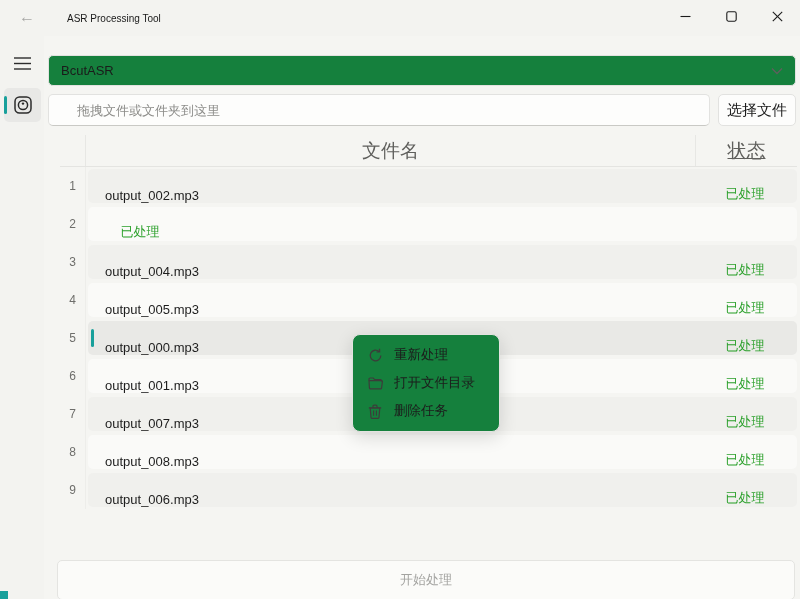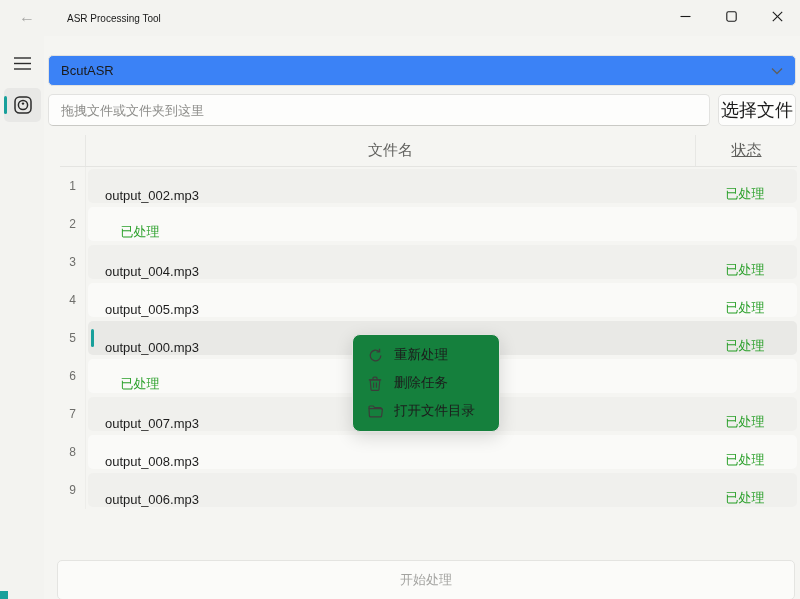--- a/index.html
+++ b/index.html
@@ -43,44 +43,44 @@
   .side-item .accent {
     position: absolute; left: 0; top: 8px; width: 3px; height: 18px;
     border-radius: 2px;
   }
 
   
   .content { position: absolute; left: 44px; top: 36px; right: 0; bottom: 0; background: #f5f5f2; }
 
   .engine-select {
     position: absolute; left: 4px; top: 19px; right: 4px; height: 31px;
-    background: #3b82f6; border: 1px solid #e2e2e0; border-radius: 5px;
+    background: #15803d; border: 1px solid #e2e2e0; border-radius: 5px;
     display: flex; align-items: center; padding: 0 12px; font-size: 13px; color: #1b1b1b;
   }
   .engine-select .chev { margin-left: auto; color: #5f5f5d; display: flex; }
 
   .file-row { position: absolute; left: 4px; top: 58px; right: 4px; height: 32px; }
   .drop-input {
     position: absolute; left: 0; top: 0; width: 662px; height: 32px;
     background: #fdfdfc; border: 1px solid #e2e2e0; border-bottom-color: #c9c9c5;
-    border-radius: 5px; padding: 0 12px; font-size: 13px; color: #1b1b1b;
+    border-radius: 5px; padding: 0 28px; font-size: 13px; color: #1b1b1b;
     font-family: "Liberation Sans", "DejaVu Sans", sans-serif; outline: none;
   }
   .drop-input::placeholder { color: #8d8d8a; }
   .choose-btn {
     position: absolute; right: 0; top: 0; width: 78px; height: 32px;
     background: #fdfdfc; border: 1px solid #e2e2e0; border-radius: 5px;
-    font-size: 18px; color: #1b1b1b; display: flex; align-items: center; justify-content: center;
+    font-size: 15px; color: #1b1b1b; display: flex; align-items: center; justify-content: center;
   }
 
   
   .table { position: absolute; left: 16px; top: 99px; right: 3px; }
   .thead {
     display: flex; height: 32px; border-bottom: 1px solid #e4e4e1;
-    font-size: 15px; color: #5f5f5c;
+    font-size: 19px; color: #5f5f5c;
   }
   .th-idx { width: 26px; border-right: 1px solid #e7e7e4; }
   .th-name { flex: 1; display: flex; align-items: center; justify-content: center;
              border-right: 1px solid #e7e7e4; }
   .th-status { width: 101px; display: flex; align-items: center; justify-content: center; text-decoration: underline; }
 
   .trow { display: flex; height: 38px; align-items: stretch; }
   .td-idx {
     width: 26px; display: flex; align-items: center; justify-content: center;
     font-size: 12px; color: #6e6e6b; border-right: 1px solid #ededea;
@@ -224,20 +224,21 @@
             <div class="td-idx">5</div>
             <div class="td-bar selected">
               <span class="sel-accent" style="background: rgb(24, 160, 155);"></span>
               <div class="td-name">output_000.mp3</div>
               <div class="td-status" style="color: rgb(43, 160, 43);">已处理</div>
             </div>
           </div>
           <div class="trow">
             <div class="td-idx">6</div>
             <div class="td-bar even">
+              <div class="td-name">output_001.mp3</div>
               <div class="td-status" style="color: rgb(43, 160, 43);">已处理</div>
             </div>
           </div>
           <div class="trow">
             <div class="td-idx">7</div>
             <div class="td-bar odd">
               <div class="td-name">output_007.mp3</div>
               <div class="td-status" style="color: rgb(43, 160, 43);">已处理</div>
             </div>
           </div>
@@ -263,38 +264,38 @@
 
   <div class="ctx-menu" id="ctx-menu">
       <div class="ctx-item">
         <span class="ic">
           <svg width="15" height="15" viewBox="0 0 15 15">
             <path d="M12.8 7.5a5.3 5.3 0 1 1-1.6-3.8" fill="none" stroke="#3c3c3a" stroke-width="1.3"></path>
             <polyline points="11.5,0.8 11.6,3.9 8.5,3.8" fill="none" stroke="#3c3c3a" stroke-width="1.3"></polyline>
           </svg>
         </span>
         <span>重新处理</span>
+      </div>
+      <div class="ctx-item">
+        <span class="ic">
+          <svg width="15" height="13" viewBox="0 0 15 13">
+            <path d="M1 3.2V2.1A1.1 1.1 0 0 1 2.1 1h3.1l1.5 1.6h5.7a1.1 1.1 0 0 1 1.1 1.1v0.9" fill="none" stroke="#3c3c3a" stroke-width="1.2"></path>
+            <path d="M1 3.6h12.5a0.9 0.9 0 0 1 0.9 1l-0.8 6.3a1.1 1.1 0 0 1-1.1 1H2.5a1.1 1.1 0 0 1-1.1-1Z" fill="none" stroke="#3c3c3a" stroke-width="1.2"></path>
+          </svg>
+        </span>
+        <span>打开文件目录</span>
       </div>
       <div class="ctx-item">
         <span class="ic">
           <svg width="14" height="15" viewBox="0 0 14 15">
             <path d="M2.2 4h9.6l-0.8 9.3a1.3 1.3 0 0 1-1.3 1.1H4.3A1.3 1.3 0 0 1 3 13.3Z" fill="none" stroke="#3c3c3a" stroke-width="1.2"></path>
             <line x1="0.8" y1="3.9" x2="13.2" y2="3.9" stroke="#3c3c3a" stroke-width="1.2"></line>
             <path d="M5 3.7V2.2a1 1 0 0 1 1-1h2a1 1 0 0 1 1 1v1.5" fill="none" stroke="#3c3c3a" stroke-width="1.2"></path>
             <line x1="5.6" y1="6.5" x2="5.6" y2="11.7" stroke="#3c3c3a" stroke-width="1.1"></line>
             <line x1="8.4" y1="6.5" x2="8.4" y2="11.7" stroke="#3c3c3a" stroke-width="1.1"></line>
           </svg>
         </span>
         <span>删除任务</span>
       </div>
-      <div class="ctx-item">
-        <span class="ic">
-          <svg width="15" height="13" viewBox="0 0 15 13">
-            <path d="M1 3.2V2.1A1.1 1.1 0 0 1 2.1 1h3.1l1.5 1.6h5.7a1.1 1.1 0 0 1 1.1 1.1v0.9" fill="none" stroke="#3c3c3a" stroke-width="1.2"></path>
-            <path d="M1 3.6h12.5a0.9 0.9 0 0 1 0.9 1l-0.8 6.3a1.1 1.1 0 0 1-1.1 1H2.5a1.1 1.1 0 0 1-1.1-1Z" fill="none" stroke="#3c3c3a" stroke-width="1.2"></path>
-          </svg>
-        </span>
-        <span>打开文件目录</span>
-      </div>
     </div>
 
   <div class="corner-accent" id="corner-accent" style="background: rgb(24, 160, 155);"></div>
 </div>
 
 </body></html>

